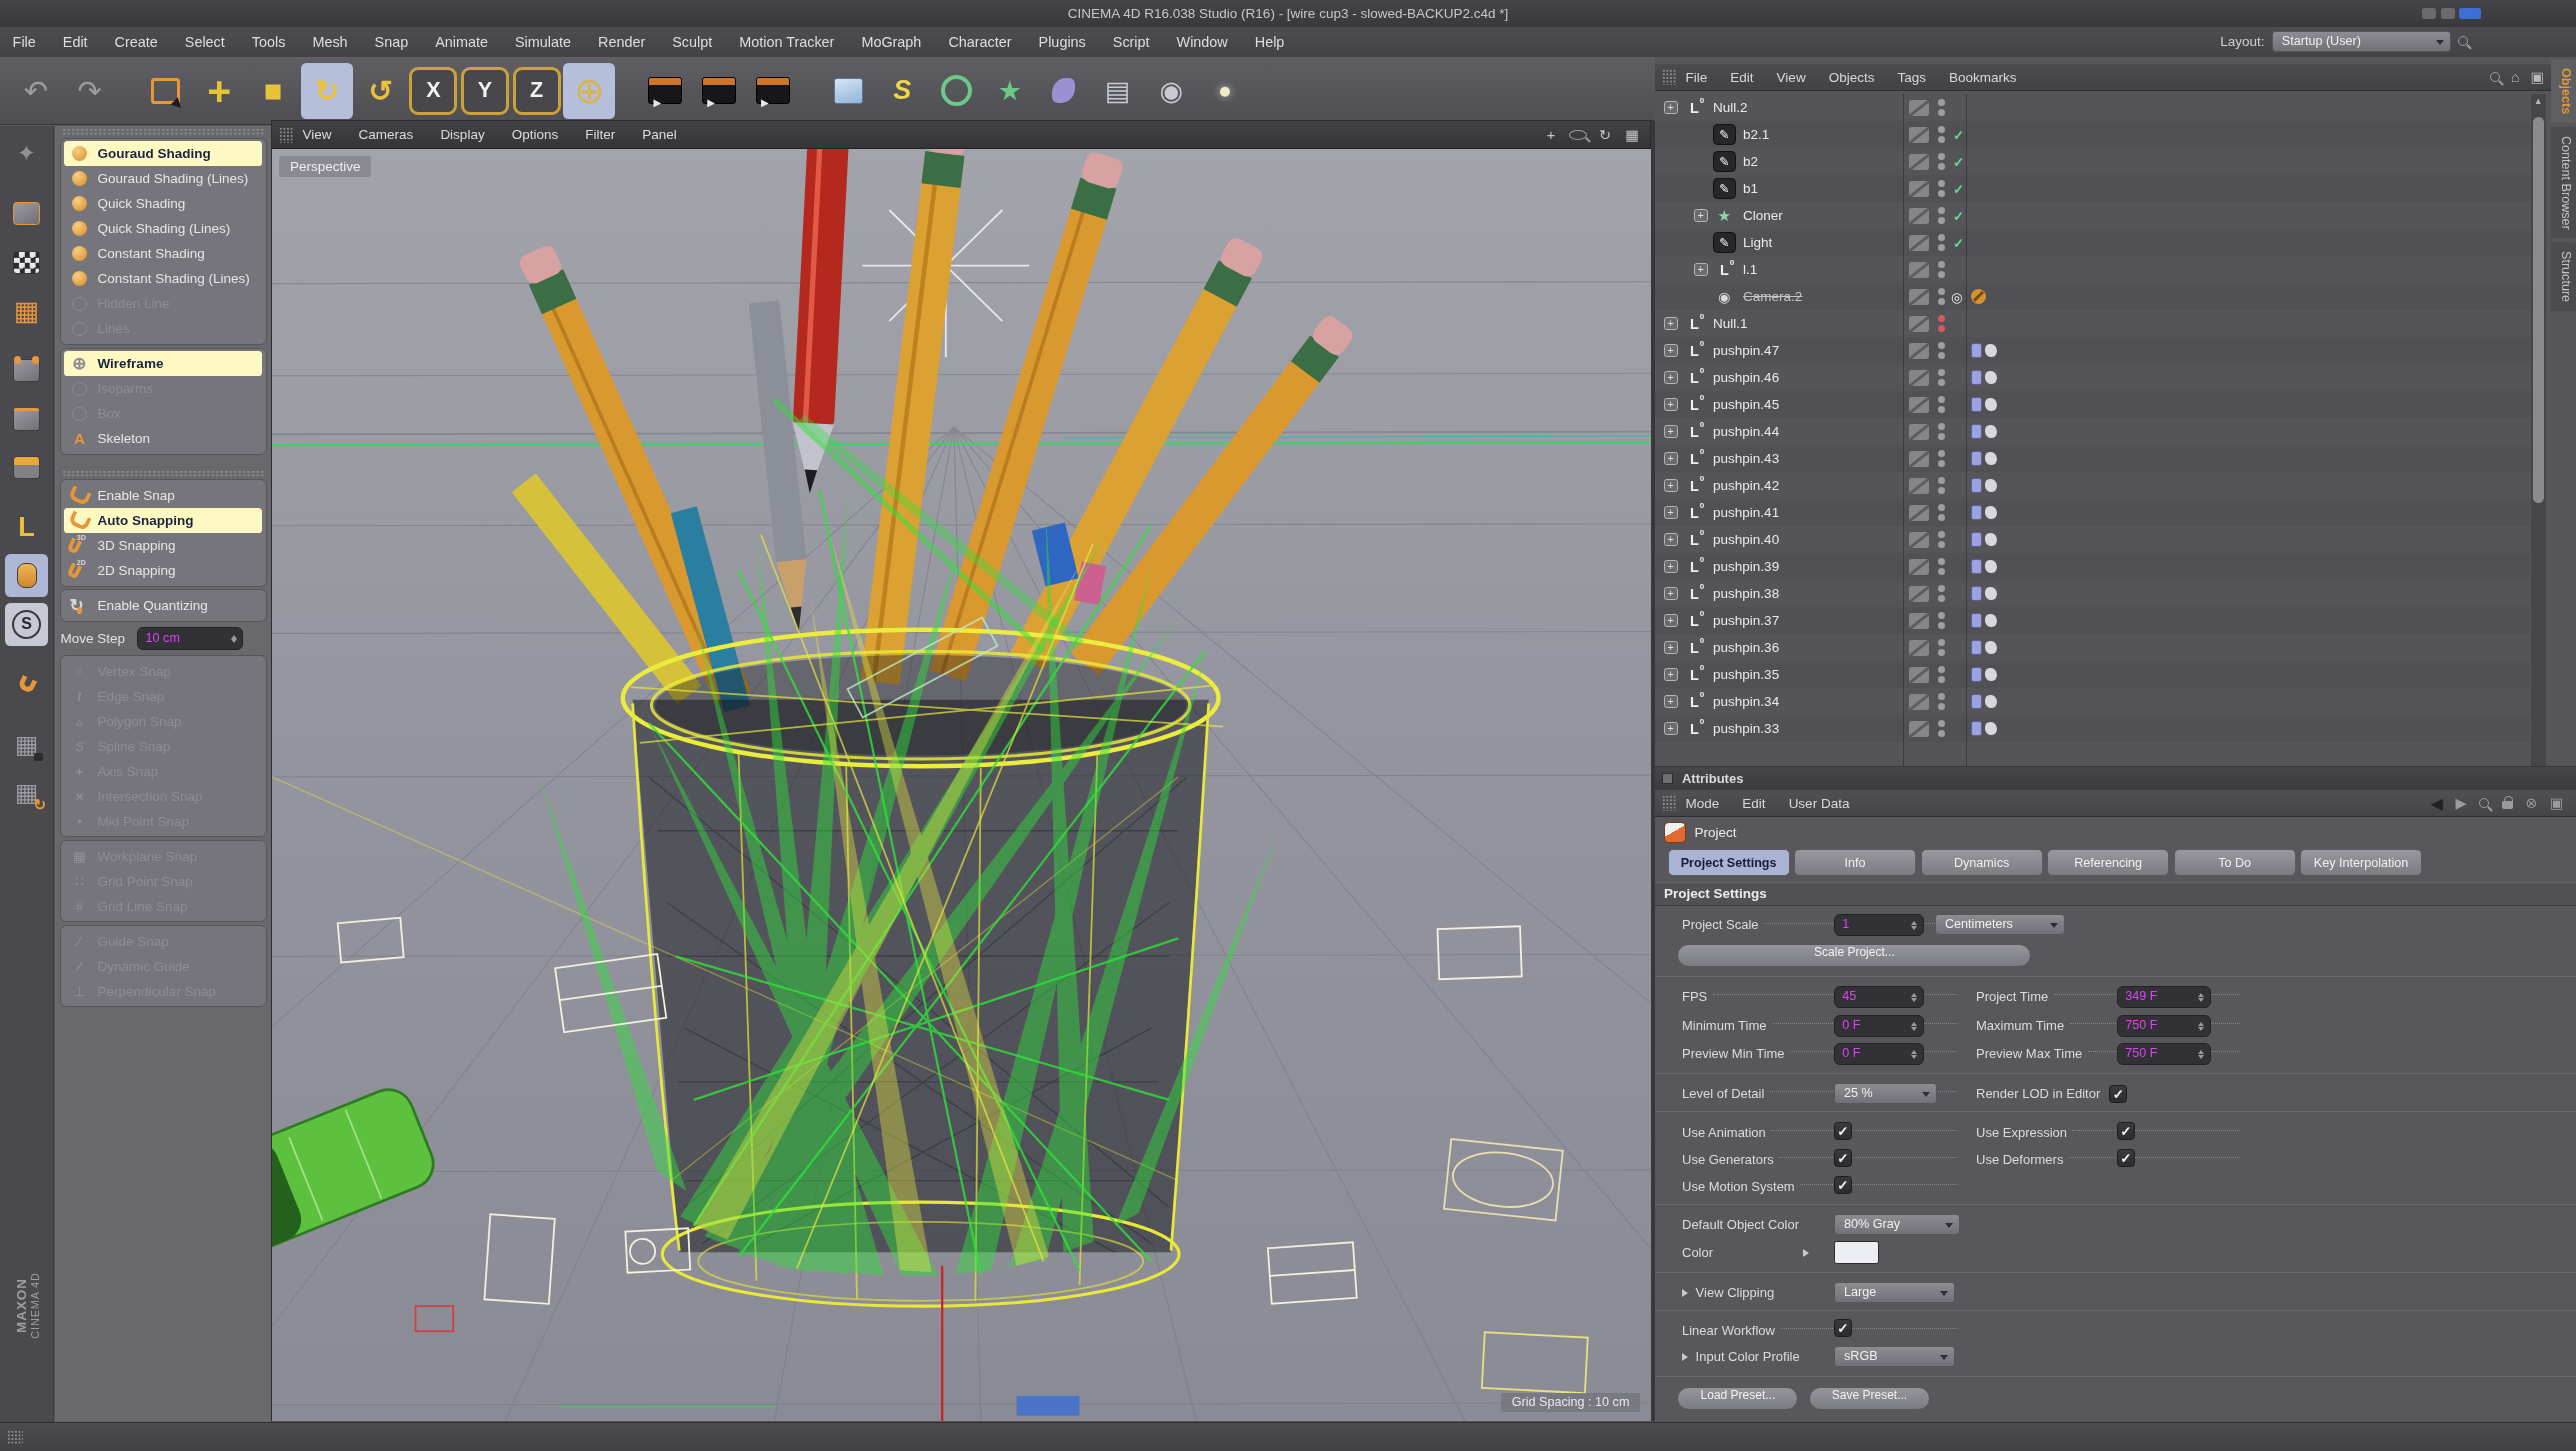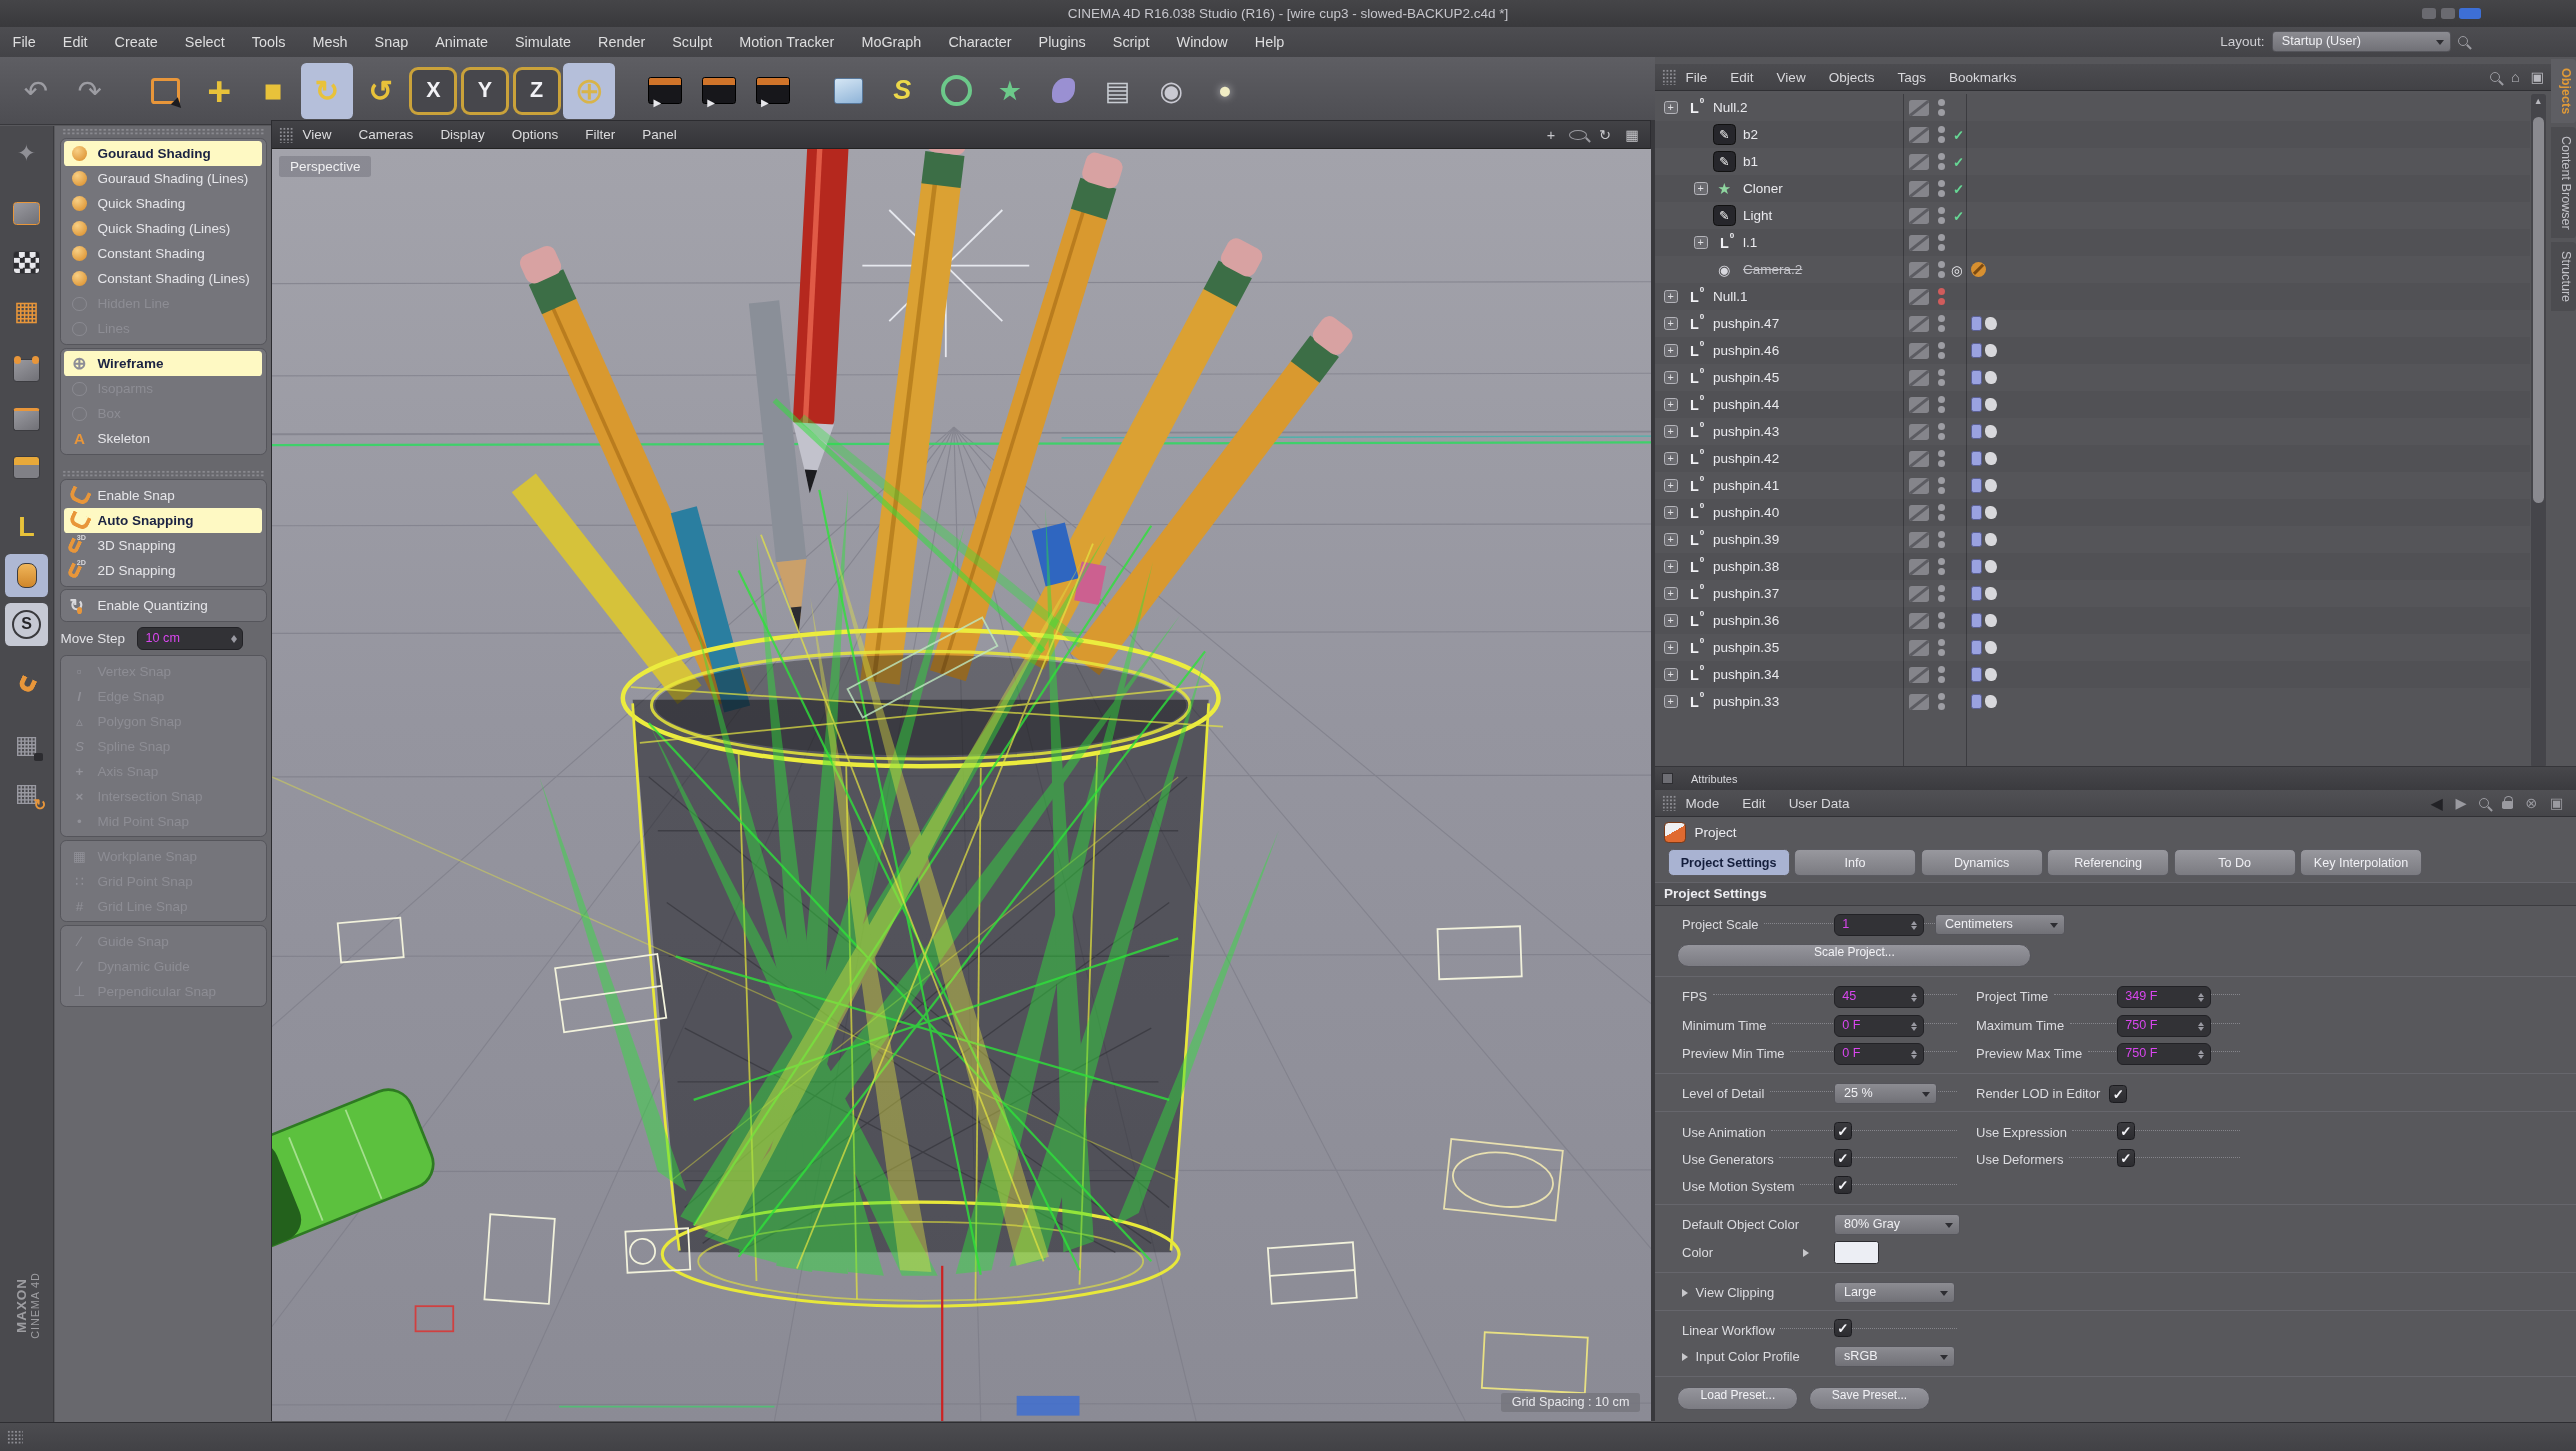--- a/index.html
+++ b/index.html
@@ -196,21 +196,21 @@
   #omscroll .up{position:absolute;top:1.8px;left:2.7px;color:#b8b8be;font-size:9px}
   #omscroll .thumb{position:absolute;left:1.8px;top:23px;width:11.7px;height:386px;background:#8a8a90;border-radius:6.3px}
   #sidetabs{position:absolute;left:896px;top:1.8px;width:25px;height:466px;display:flex;flex-direction:column;gap:3.6px}
   .sidetab{writing-mode:vertical-rl;font-size:12.6px;color:#c2c2c8;background:#4c4c50;border-radius:0 3.6px 3.6px 0;
            padding:9px 2.7px;text-align:center;white-space:nowrap}
   .sidetab.active{color:#e09a38;background:#5e5e63;font-weight:bold}
 
   
   #attr{position:absolute;left:0;top:709px;width:921px;height:684px;background:#58585c;border-top:1.8px solid #36363a}
   #attrtitle{height:23px;background:linear-gradient(#47474b,#3b3b3f);display:flex;align-items:center;
-             font-size:11px;color:#dadade;font-weight:normal;padding-left:7.2px;gap:18px}
+             font-size:13px;color:#dadade;font-weight:bold;padding-left:7.2px;gap:9px}
   #attrtitle .sq{width:10.8px;height:10.8px;background:#6e6e74;border:0.9px solid #2e2e32}
   #attrmenu{height:27px;background:linear-gradient(#505054,#454549);display:flex;align-items:center;
             font-size:13.5px;color:#d8d8dc;border-bottom:0.9px solid #303034}
   #attrmenu .grip-v{width:14.4px;height:16px;margin:0 9px 0 7.2px;background:radial-gradient(circle,#8d8d93 0.9px,transparent 1.3px);background-size:3.6px 3.6px}
   #attrmenu .menu-item{margin-right:23px}
   #attrmenu .aticons{margin-left:auto;display:flex;gap:12.6px;align-items:center;padding-right:12.6px;color:#9a9aa0;font-size:14.4px}
   #attrmenu .aticons .solid{color:#222226;font-size:16px}
   .icon-lock{display:inline-block;width:10.8px;height:8px;background:#9a9aa0;border-radius:1.8px;position:relative;margin-top:4.5px}
   .icon-lock::before{content:"";position:absolute;left:1.8px;top:-5.4px;width:7.2px;height:6.3px;border:1.8px solid #9a9aa0;
                      border-bottom:none;border-radius:4.5px 4.5px 0 0}
@@ -806,20 +806,38 @@
             <span class="om-tags">
               
               
               
             </span>
           </div>
           <div class="om-row">
             <span class="om-indent" data-depth="1"></span>
             <span class="exp"></span>
             <span class="om-ic" data-oicon="pen"></span>
+            <span class="om-name">b2.1</span>
+            <span class="chip"></span>
+            <span class="dots" data-dots="gray">
+              <i></i>
+              <i></i>
+            </span>
+            <span class="om-check show"></span>
+
+            <span class="om-tags">
+              
+              
+              
+            </span>
+          </div>
+          <div class="om-row">
+            <span class="om-indent" data-depth="1"></span>
+            <span class="exp"></span>
+            <span class="om-ic" data-oicon="pen"></span>
             <span class="om-name">b2</span>
             <span class="chip"></span>
             <span class="dots" data-dots="gray">
               <i></i>
               <i></i>
             </span>
             <span class="om-check show"></span>
 
             <span class="om-tags">
               

